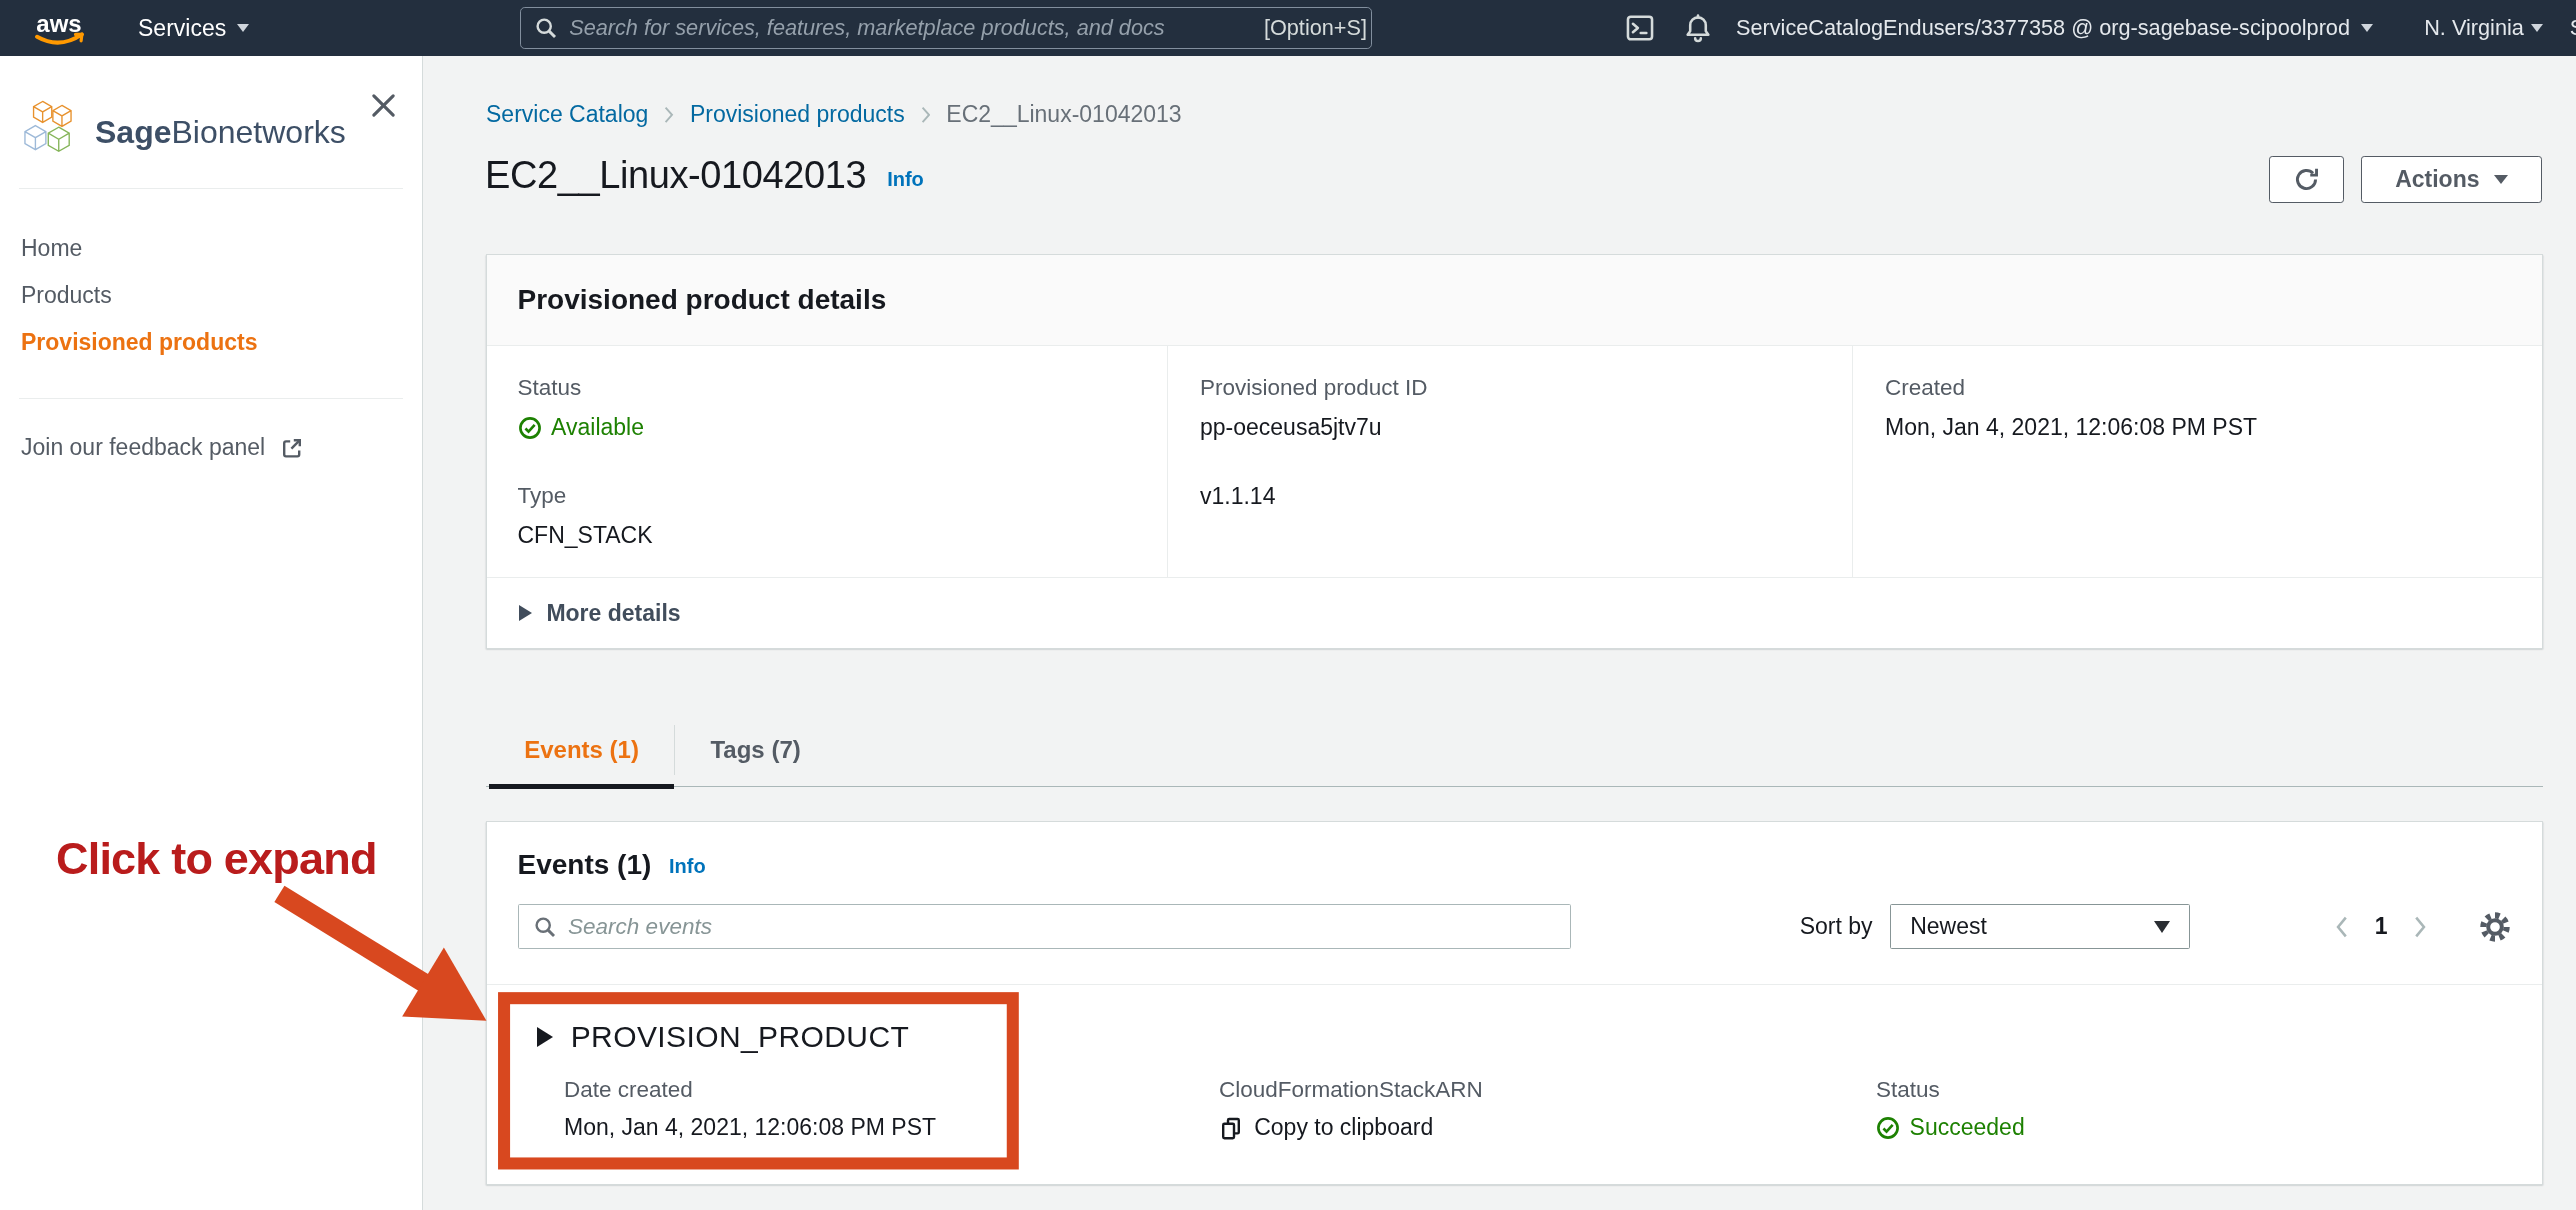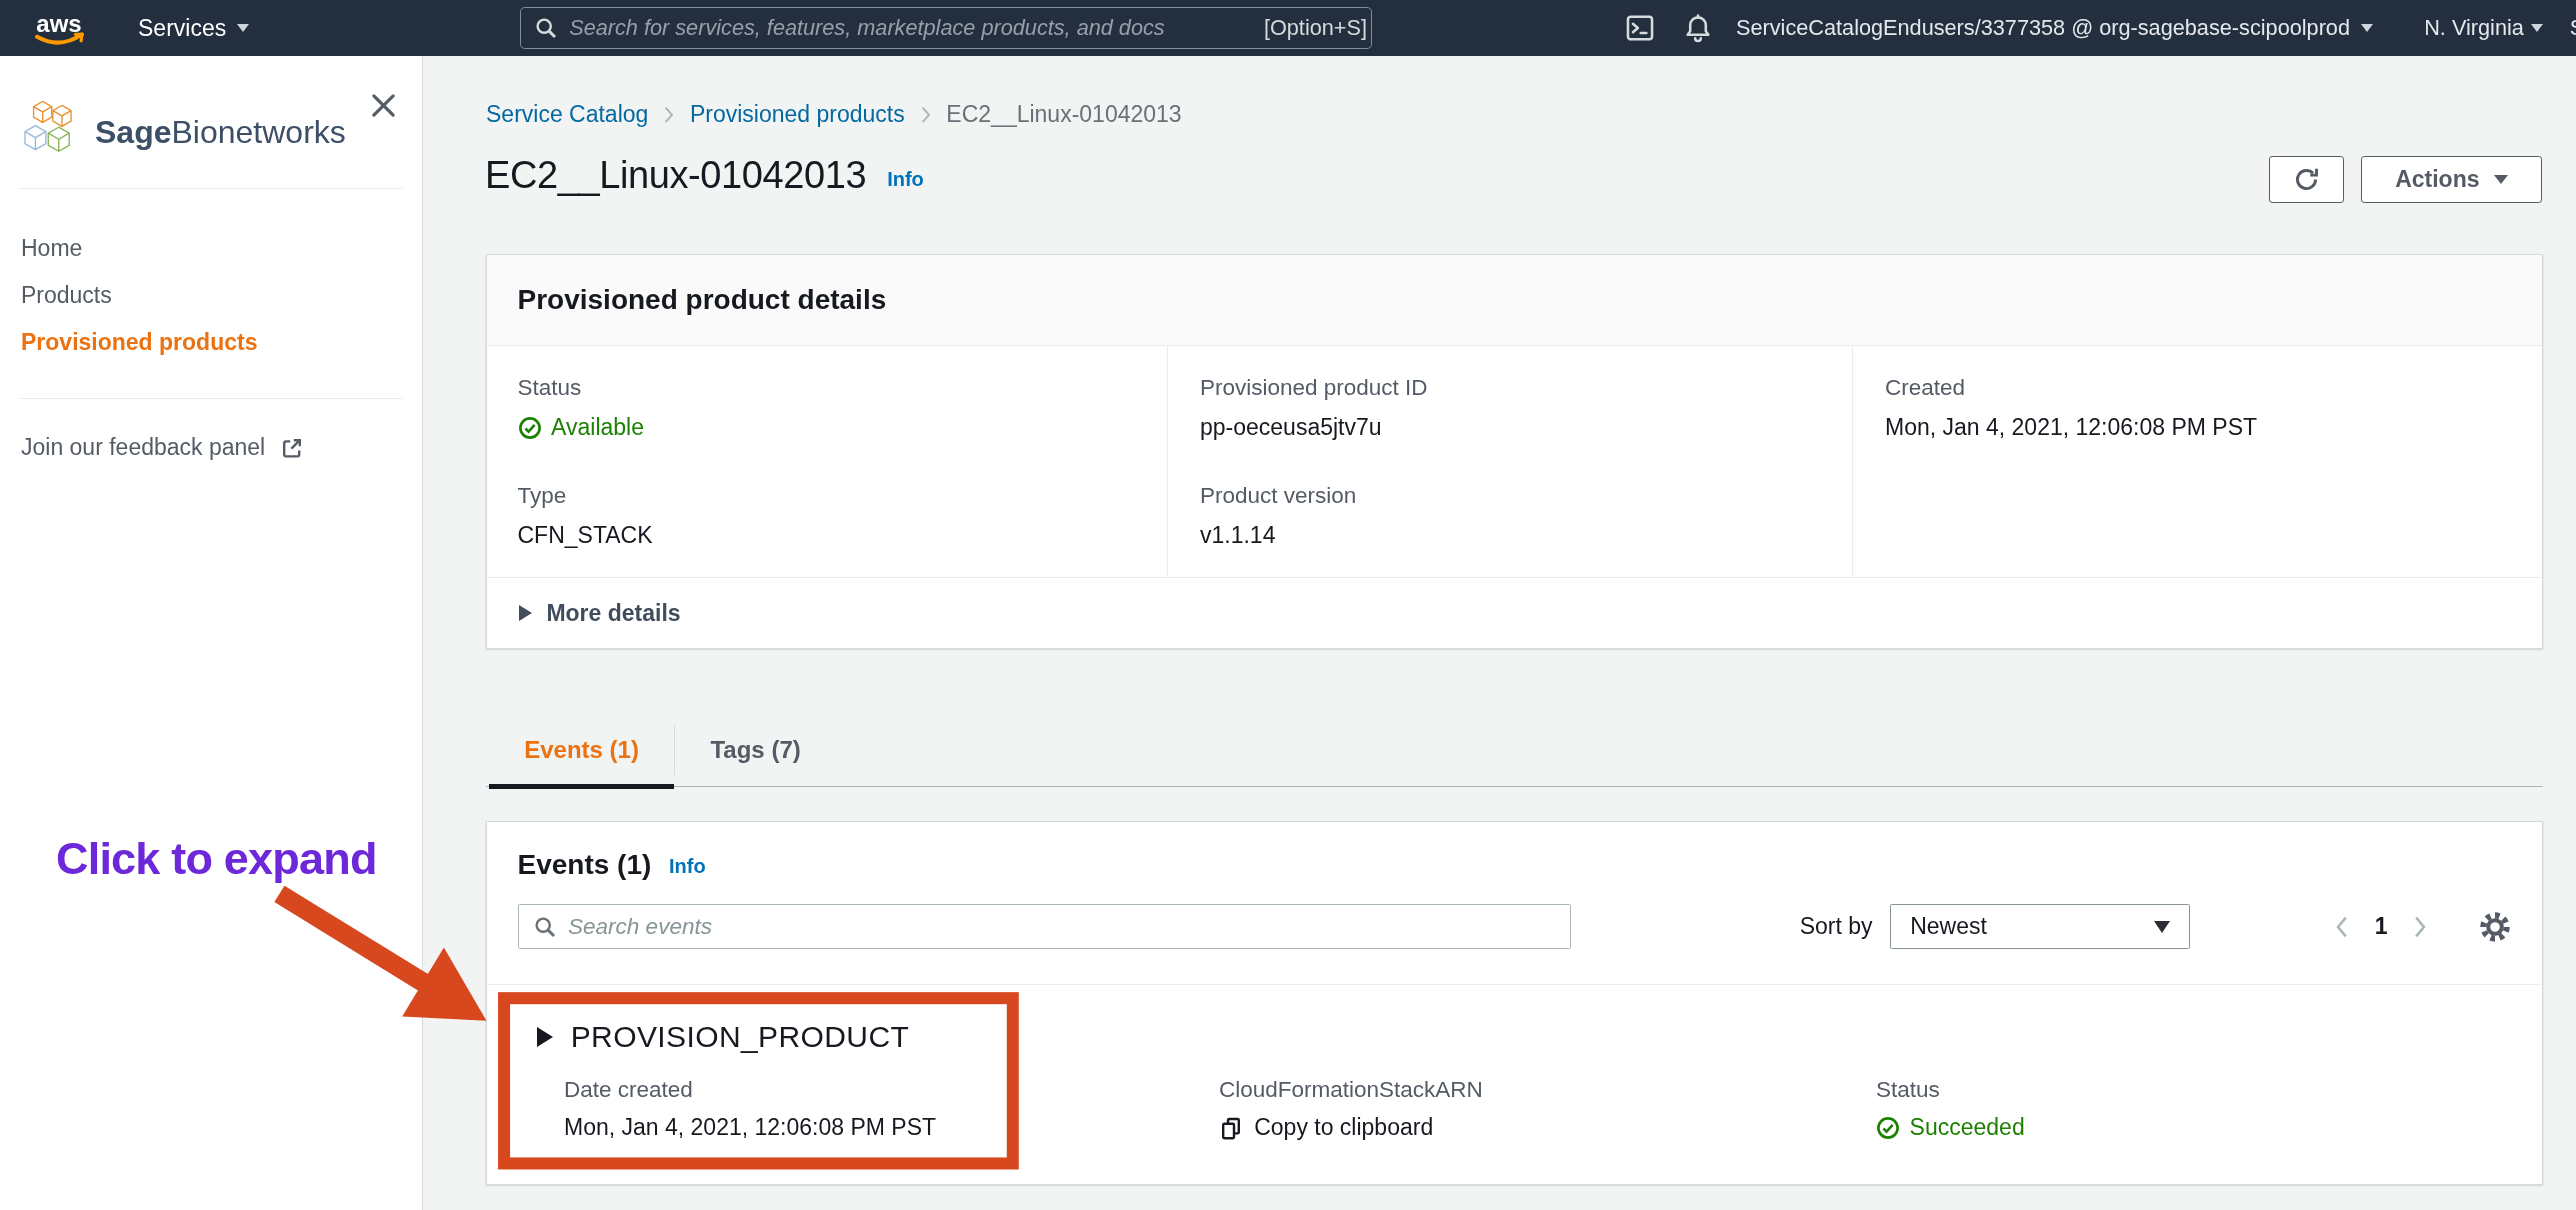--- a/index.html
+++ b/index.html
@@ -80,21 +80,21 @@
   .page-num { font-size:23px; font-weight:700; color:#16191f; cursor:pointer; }
   .ev-divider { border-top:0.8px solid #eaeded; margin-top:35px; }
   .ev-name-row { position:absolute; left:50px; top:198px; display:flex; align-items:center; gap:17.7px; cursor:pointer; }
   .tri-right-lg { width:0; height:0; border-top:10.4px solid transparent; border-bottom:10.4px solid transparent; border-left:16px solid #16191f; }
   .ev-name { font-size:30px; color:#16191f; letter-spacing:0.4px; }
   .ev-field { position:absolute; top:255px; }
   .ev-field .fld-label { margin-bottom:11px; }
   .copy-row { display:flex; align-items:center; gap:11.2px; font-size:23px; color:#16191f; cursor:pointer; }
   
   .annotation-layer { position:absolute; inset:0; z-index:50; pointer-events:none; }
-  .annot-text { position:absolute; left:56px; top:833px; font-size:45px; font-weight:700; color:#6d28d9; letter-spacing:-0.8px; }
+  .annot-text { position:absolute; left:56px; top:833px; font-size:45px; font-weight:700; color:#b91c1c; letter-spacing:-0.8px; }
 </style>
 </head>
 <body>
 
 <header class="topbar">
   <div class="aws-logo">
     <svg width="61" height="40" viewBox="0 0 76 50">
       <text x="9" y="30" font-family="Liberation Sans, sans-serif" font-size="30" font-weight="bold" fill="#ffffff">aws</text>
       <path d="M10 36 Q38 52 66 33" stroke="#ff9900" stroke-width="5" fill="none" stroke-linecap="round"></path>
       <path d="M66 33 l-1 8 M66 33 l-8 0" stroke="#ff9900" stroke-width="4" fill="none" stroke-linecap="round"></path>
@@ -229,21 +229,20 @@
         <div class="fld-label">Type</div>
         <div class="fld-value">CFN_STACK</div>
       </div>
     </div>
     <div class="d-col">
       <div class="fld">
         <div class="fld-label">Provisioned product ID</div>
         <div class="fld-value">pp-oeceusa5jtv7u</div>
       </div>
       <div class="fld">
-        <div class="fld-label">Product version</div>
         <div class="fld-value">v1.1.14</div>
       </div>
     </div>
     <div class="d-col">
       <div class="fld">
         <div class="fld-label">Created</div>
         <div class="fld-value">Mon, Jan 4, 2021, 12:06:08 PM PST</div>
       </div>
     </div>
   </div>

